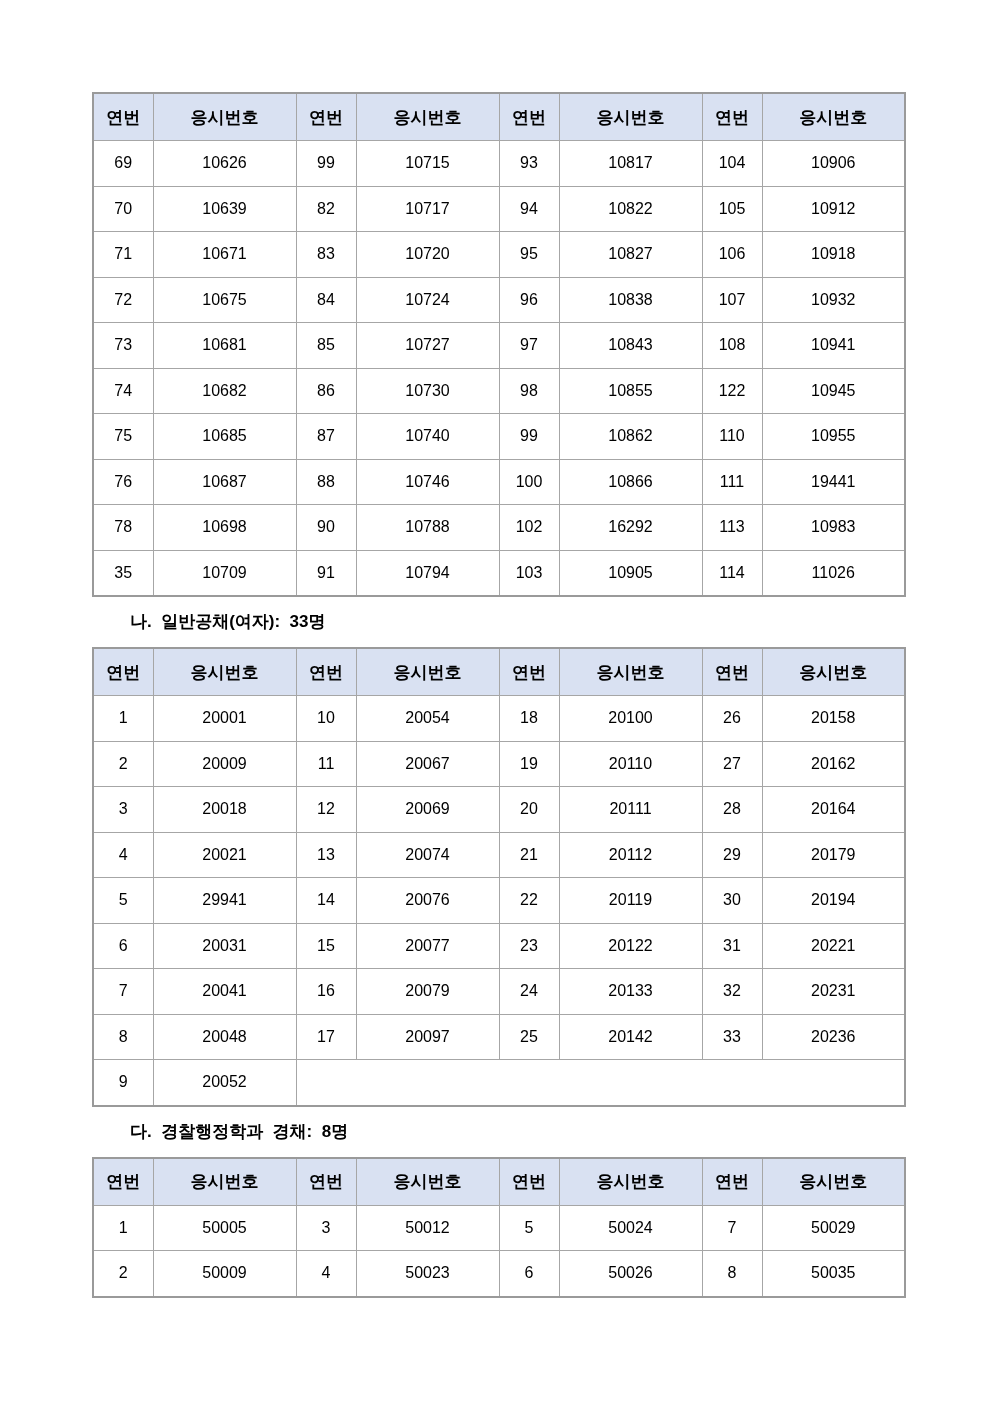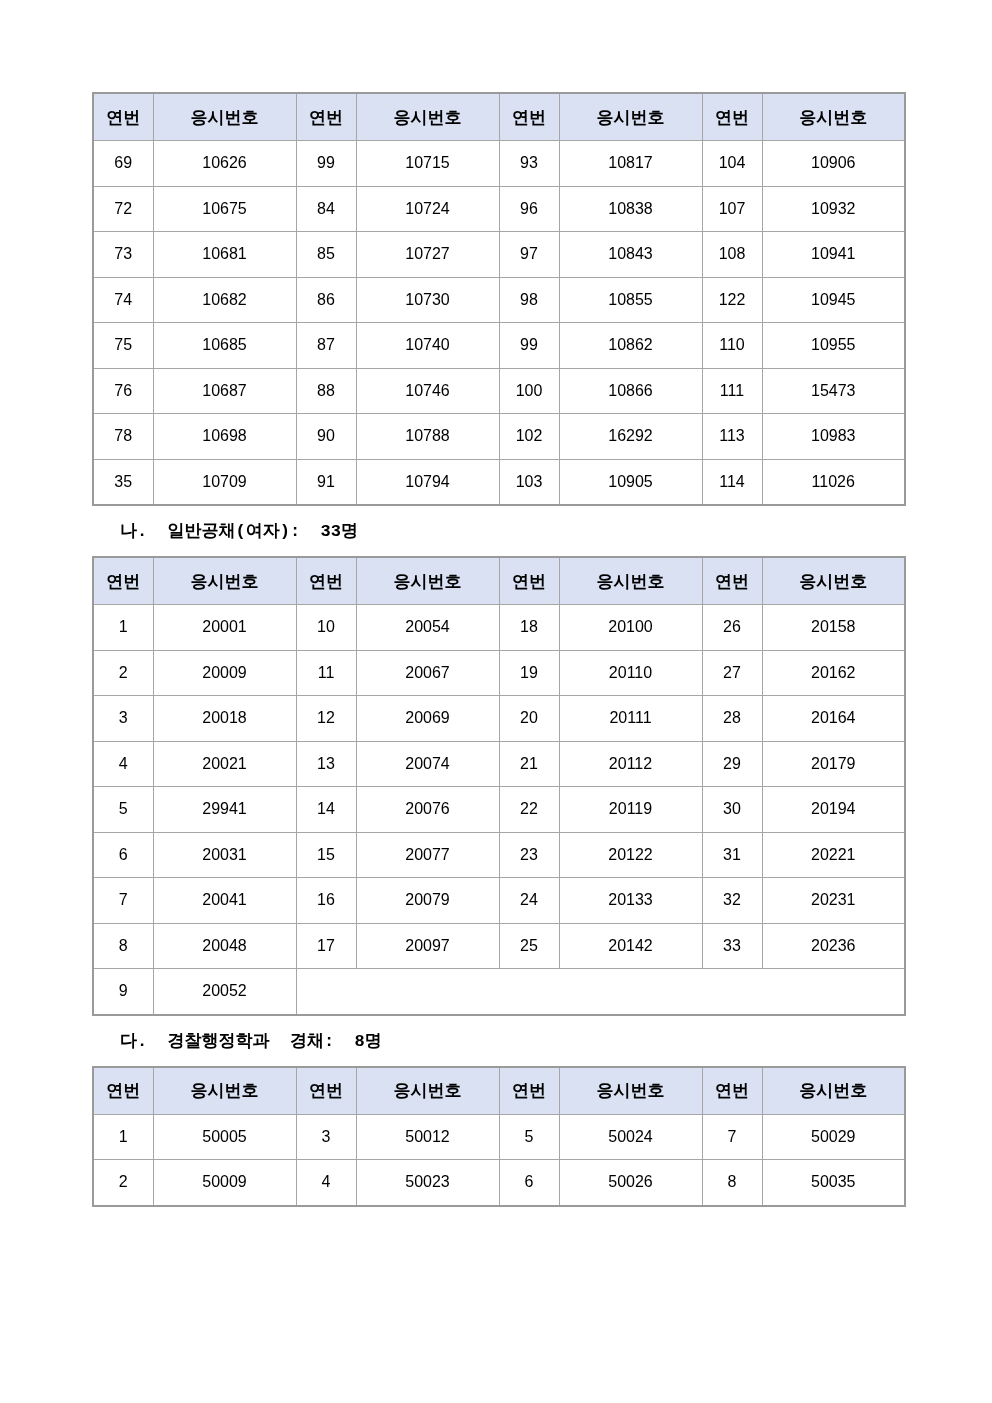--- a/index.html
+++ b/index.html
@@ -61,24 +61,23 @@
   td.blank-span {
     border-right: none;
     border-left: 1px solid #a6a6a6;
   }
 
   
   .section-heading {
     font-size: 17px;
     font-weight: bold;
     color: #000;
-    margin: 4px;
+    margin: 14px;
     padding: 0;
     white-space: pre;
-    font-family: Liberation Mono, monospace;
   }
   .heading-row {
     display: block;
     height: 50px;
     line-height: 50px;
     padding-left: 24px;
     box-sizing: border-box;
   }
 </style>
 </head>
@@ -115,20 +114,40 @@
           <td>69</td>
           <td>10626</td>
           <td>99</td>
           <td>10715</td>
           <td>93</td>
           <td>10817</td>
           <td>104</td>
           <td>10906</td>
         </tr>
         <tr>
+          <td>70</td>
+          <td>10639</td>
+          <td>82</td>
+          <td>10717</td>
+          <td>94</td>
+          <td>10822</td>
+          <td>105</td>
+          <td>10912</td>
+        </tr>
+        <tr>
+          <td>71</td>
+          <td>10671</td>
+          <td>83</td>
+          <td>10720</td>
+          <td>95</td>
+          <td>10827</td>
+          <td>106</td>
+          <td>10918</td>
+        </tr>
+        <tr>
           <td>72</td>
           <td>10675</td>
           <td>84</td>
           <td>10724</td>
           <td>96</td>
           <td>10838</td>
           <td>107</td>
           <td>10932</td>
         </tr>
         <tr>
@@ -162,21 +181,21 @@
           <td>10955</td>
         </tr>
         <tr>
           <td>76</td>
           <td>10687</td>
           <td>88</td>
           <td>10746</td>
           <td>100</td>
           <td>10866</td>
           <td>111</td>
-          <td>15473</td>
+          <td>19441</td>
         </tr>
         <tr>
           <td>78</td>
           <td>10698</td>
           <td>90</td>
           <td>10788</td>
           <td>102</td>
           <td>16292</td>
           <td>113</td>
           <td>10983</td>

